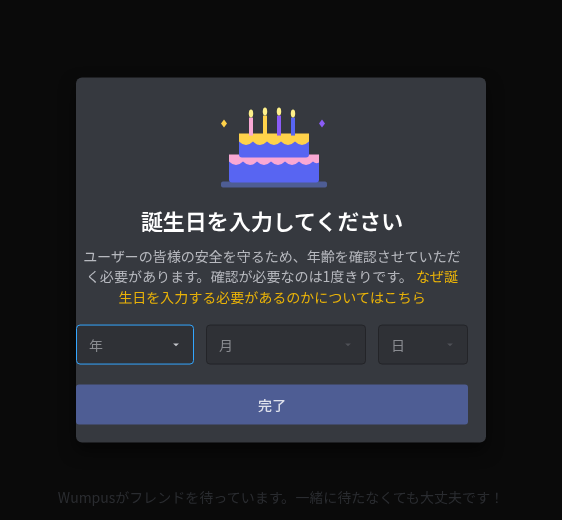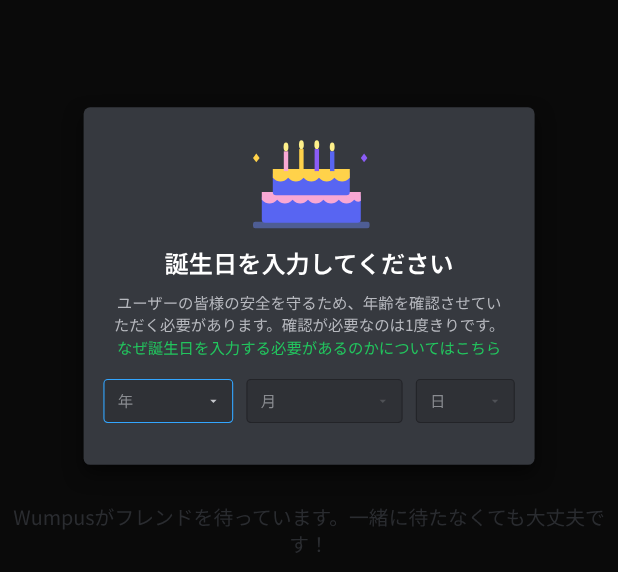--- a/index.html
+++ b/index.html
@@ -16,21 +16,21 @@
       overflow: hidden;
     }
     .modal {
       position: absolute;
       left: 50%;
       top: 50%;
       transform: translate(-50%, -50%);
       width: 410px;
       background: #36393f;
       border-radius: 6px;
-      padding: 18px 18px 18px 18px;
+      padding: 18px 18px 18px 0;
       box-shadow: 0 8px 16px rgba(0,0,0,0.5);
     }
     .cake-wrap {
       display: flex;
       justify-content: center;
       margin-top: 6px;
       margin-bottom: 12px;
     }
     .title {
       color: #ffffff;
@@ -41,21 +41,21 @@
     }
     .desc {
       color: #b7b9bf;
       font-size: 14px;
       line-height: 1.45;
       text-align: center;
       margin-bottom: 18px;
       padding: 0 6px;
     }
     .desc .link {
-      color: #22c55e;
+      color: #eab308;
       cursor: pointer;
     }
     .field-label {
       color: #a6a8ad;
       font-size: 12px;
       font-weight: 500;
       margin-bottom: 8px;
       margin-top: 6px;
     }
     .selects-row {
@@ -100,21 +100,21 @@
       cursor: pointer;
       font-family: inherit;
     }
     .bg-text {
       position: absolute;
       bottom: 12px;
       left: 0;
       right: 0;
       text-align: center;
       color: #2a2c30;
-      font-size: 18px;
+      font-size: 14px;
       line-height: 1.4;
       z-index: -1;
     }
   </style>
 </head>
 <body>
 
 <div class="bg-text">Wumpusがフレンドを待っています。一緒に待たなくても大丈夫です！</div>
 
 <div class="modal">
@@ -173,14 +173,15 @@
     <div class="select-box select-day">
       <span>日</span>
       <span class="chevron dim">
         <svg viewBox="0 0 24 24">
             <path d="M7 10l5 5 5-5z"></path>
           </svg>
       </span>
     </div>
   </div>
 
+  <button class="done-btn">完了</button>
 
 </div>
 
 </body></html>

